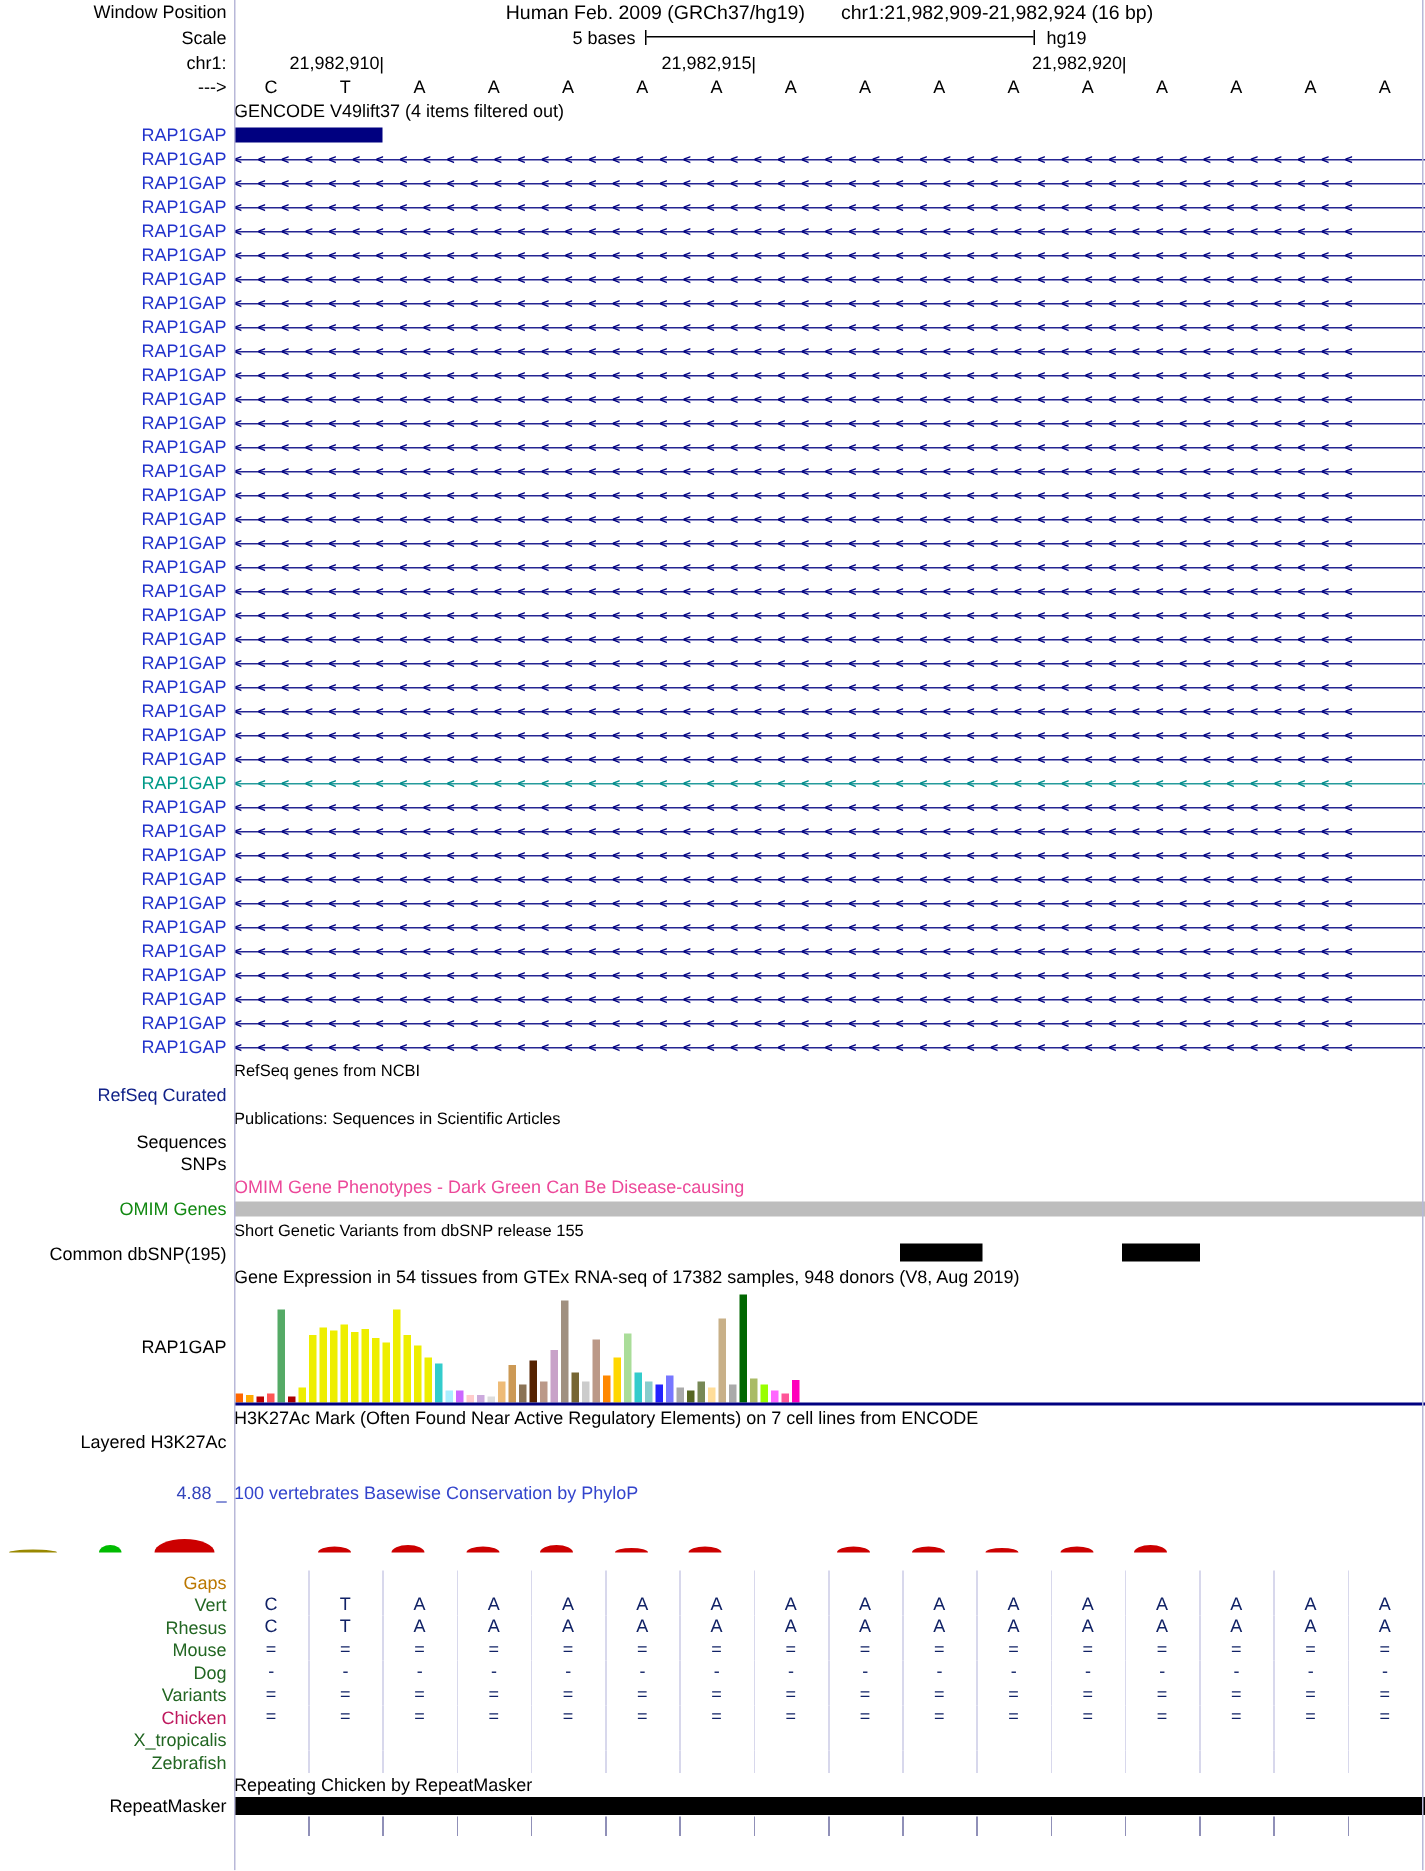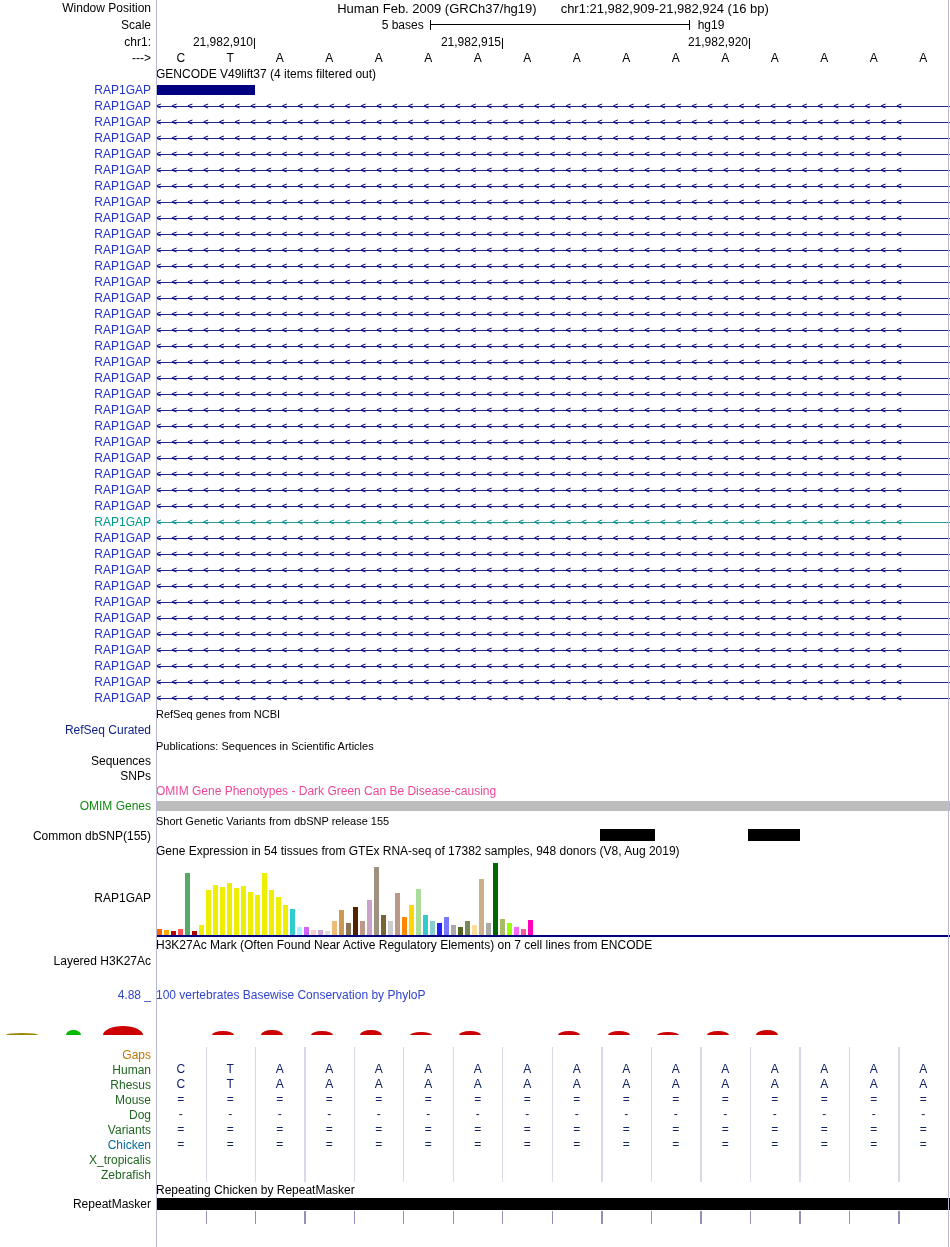--- a/index.html
+++ b/index.html
@@ -444,21 +444,21 @@
       </div>
   </div>
 
   <div class="row r15">
     <div class="lbl"></div>
     <div class="trk">
         <div class="hdr sm">Short Genetic Variants from dbSNP release 155</div>
       </div>
   </div>
   <div class="row r15">
-    <div class="lbl">Common dbSNP(155)</div>
+    <div class="lbl">Common dbSNP(195)</div>
     <div class="trk" id="dbsnp-track">
         <div class="snpbox" style="left: 444px; width: 55px;"></div>
         <div class="snpbox" style="left: 592px; width: 52px;"></div>
       </div>
   </div>
 
   <div class="row r16">
     <div class="lbl"></div>
     <div class="trk">
         <div class="hdr">Gene Expression in 54 tissues from GTEx RNA-seq of 17382 samples, 948 donors (V8, Aug 2019)</div>
@@ -581,21 +581,21 @@
             <div class="mzcell"></div>
             <div class="mzcell"></div>
             <div class="mzcell"></div>
             <div class="mzcell"></div>
             <div class="mzcell"></div>
             <div class="mzcell"></div>
           </div>
         </div>
       </div>
       <div class="row mzrow">
-        <div class="lbl" style="color: rgb(34, 102, 34);">Human</div>
+        <div class="lbl" style="color: rgb(34, 102, 34);">Vert</div>
         <div class="trk">
           <div class="mzcells">
             <div class="mzcell">C</div>
             <div class="mzcell">T</div>
             <div class="mzcell">A</div>
             <div class="mzcell">A</div>
             <div class="mzcell">A</div>
             <div class="mzcell">A</div>
             <div class="mzcell">A</div>
             <div class="mzcell">A</div>
@@ -696,21 +696,21 @@
             <div class="mzcell">=</div>
             <div class="mzcell">=</div>
             <div class="mzcell">=</div>
             <div class="mzcell">=</div>
             <div class="mzcell">=</div>
             <div class="mzcell">=</div>
           </div>
         </div>
       </div>
       <div class="row mzrow">
-        <div class="lbl" style="color: #0369a1;">Chicken</div>
+        <div class="lbl" style="color: #be185d;">Chicken</div>
         <div class="trk">
           <div class="mzcells">
             <div class="mzcell">=</div>
             <div class="mzcell">=</div>
             <div class="mzcell">=</div>
             <div class="mzcell">=</div>
             <div class="mzcell">=</div>
             <div class="mzcell">=</div>
             <div class="mzcell">=</div>
             <div class="mzcell">=</div>

